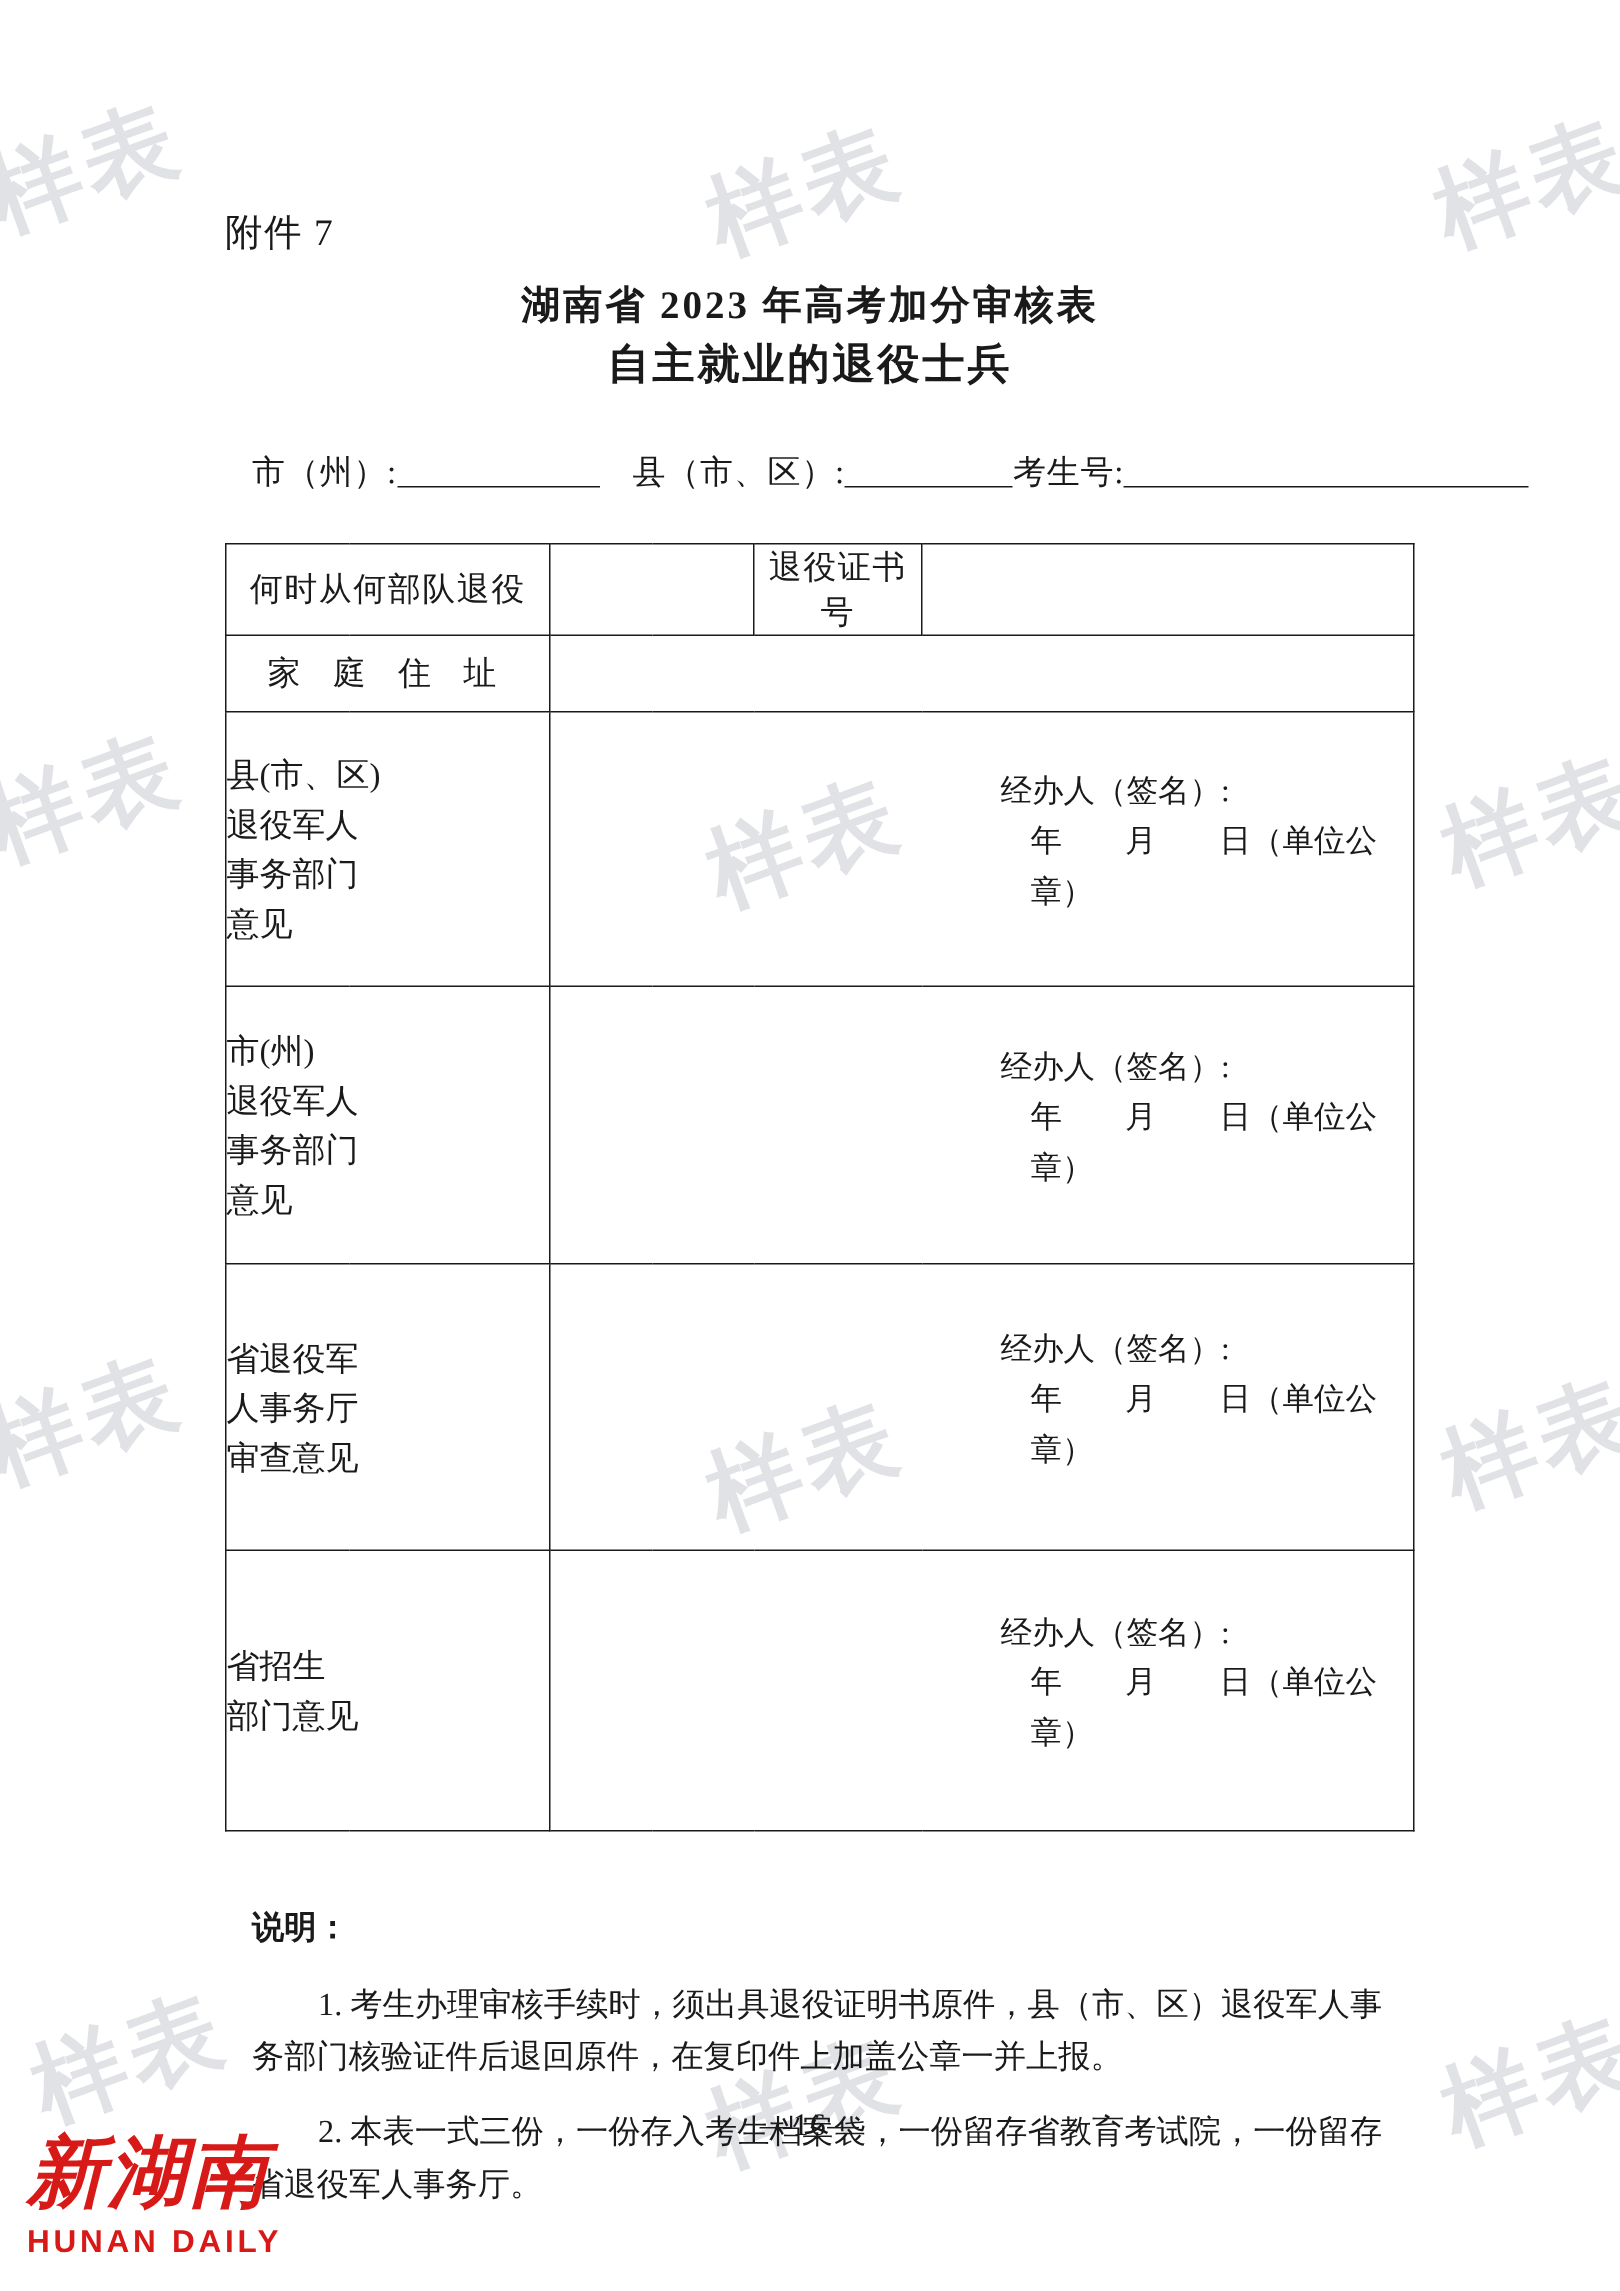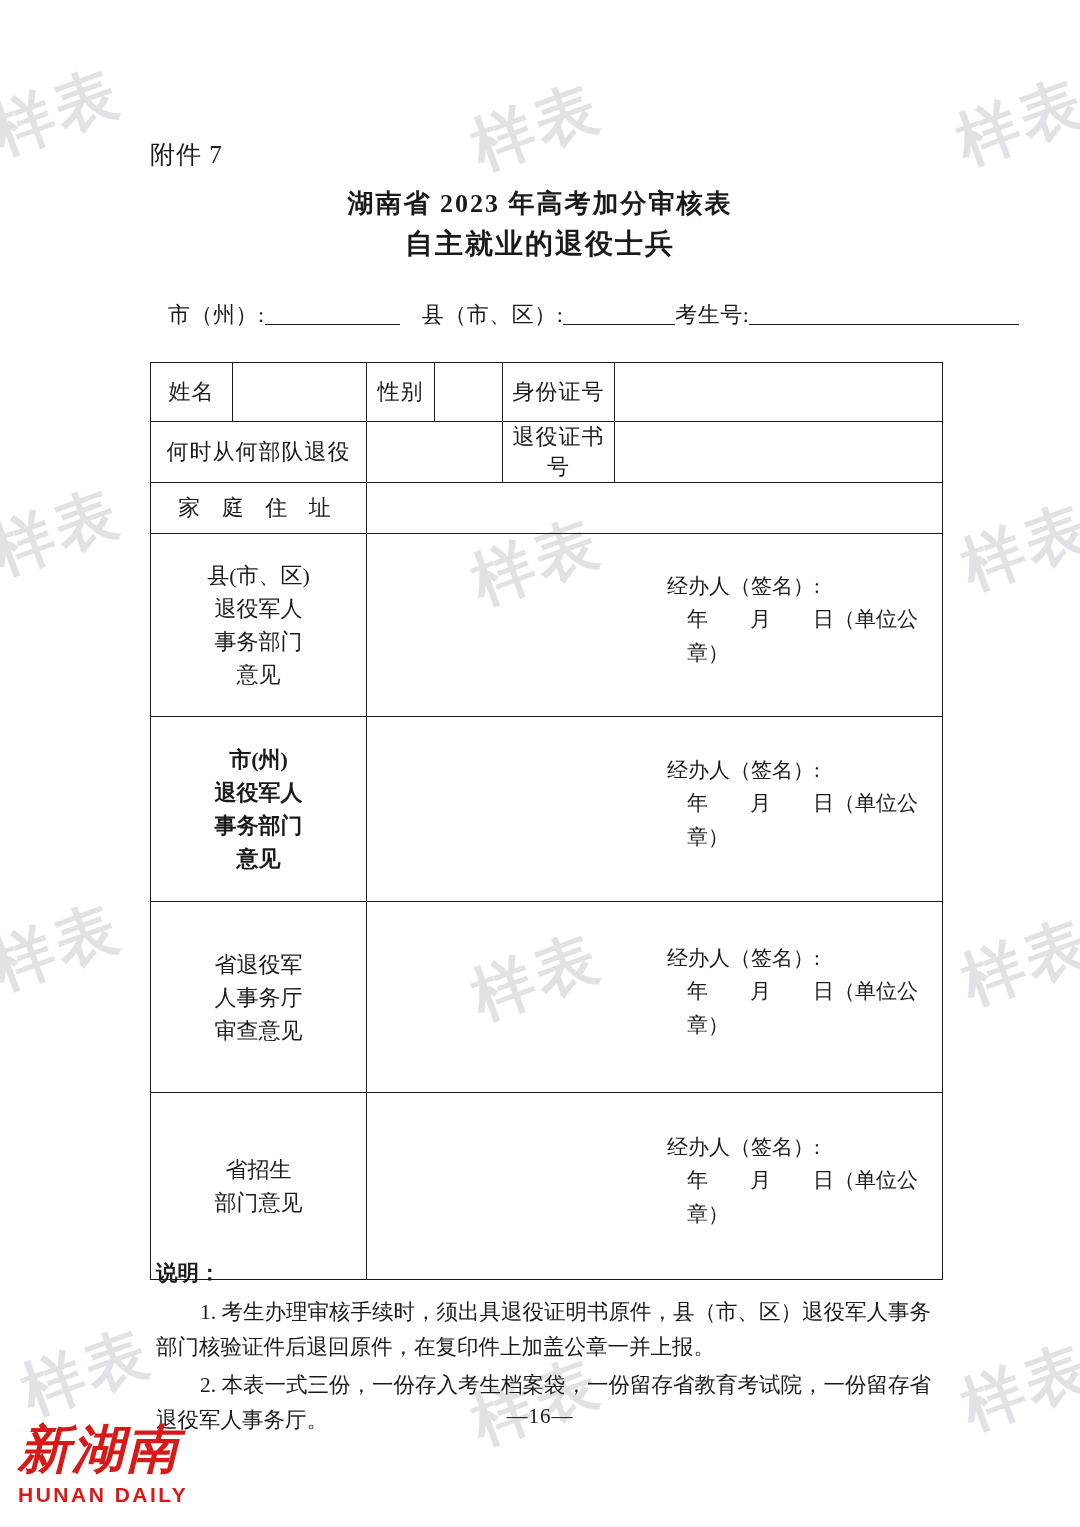--- a/index.html
+++ b/index.html
@@ -115,21 +115,21 @@
     font-size: 22px;
     letter-spacing: 1px;
   }
   .row1 td { height: 58px; }
   .row2 td { height: 50px; }
   .row3 td { height: 50px; }
 
   .sp-wide { letter-spacing: 8px; }
 
   .opinion-label {
-    text-align: center;
+    text-align: left;
     line-height: 1.5;
     font-size: 21px;
     padding: 4px 2px;
   }
   .opinion-body {
     position: relative;
     vertical-align: bottom;
   }
   .sign-wrap {
     text-align: left;
@@ -143,21 +143,21 @@
   
   .notes {
     position: absolute;
     left: 152px;
     top: 1252px;
     width: 800px;
     font-size: 21.5px;
     line-height: 1.62;
   }
   .notes .hdr { font-weight: 700; }
-  .notes p { margin: 4px; }
+  .notes p { margin: 16px; }
   .indent { text-indent: 44px; }
 
   .page-num {
     position: absolute;
     left: 0;
     top: 1404px;
     width: 1080px;
     text-align: center;
     font-size: 21px;
     letter-spacing: 1px;
@@ -222,28 +222,20 @@
   <table class="form">
     <colgroup>
       <col style="width:82px">
       <col style="width:134px">
       <col style="width:68px">
       <col style="width:68px">
       <col style="width:112px">
       <col style="width:328px">
     </colgroup>
     <tbody>
-      <tr class="row1">
-        <td class="cell-lab">姓名</td>
-        <td></td>
-        <td class="cell-lab">性别</td>
-        <td></td>
-        <td class="cell-lab">身份证号</td>
-        <td></td>
-      </tr>
       <tr class="row2">
         <td class="cell-lab" colspan="2">何时从何部队退役</td>
         <td colspan="2"></td>
         <td class="cell-lab">退役证书号</td>
         <td></td>
       </tr>
       <tr class="row3">
         <td class="cell-lab sp-wide" colspan="2">家 庭 住 址</td>
         <td colspan="4"></td>
       </tr>
@@ -257,21 +249,21 @@
         </td>
         <td class="opinion-body" colspan="4">
           <div class="sign-wrap">
             <div class="sign-line1">经办人（签名）:</div>
             <div class="sign-line2">年　　月　　日（单位公章）</div>
           </div>
         </td>
       </tr>
 
       <tr>
-        <td class="opinion-label" colspan="2" style="height:184px;font-weight:bold;">
+        <td class="opinion-label" colspan="2" style="height:184px;">
           <div>市(州)</div>
           <div>退役军人</div>
           <div>事务部门</div>
           <div>意见</div>
         </td>
         <td class="opinion-body" colspan="4">
           <div class="sign-wrap">
             <div class="sign-line1">经办人（签名）:</div>
             <div class="sign-line2">年　　月　　日（单位公章）</div>
           </div>

